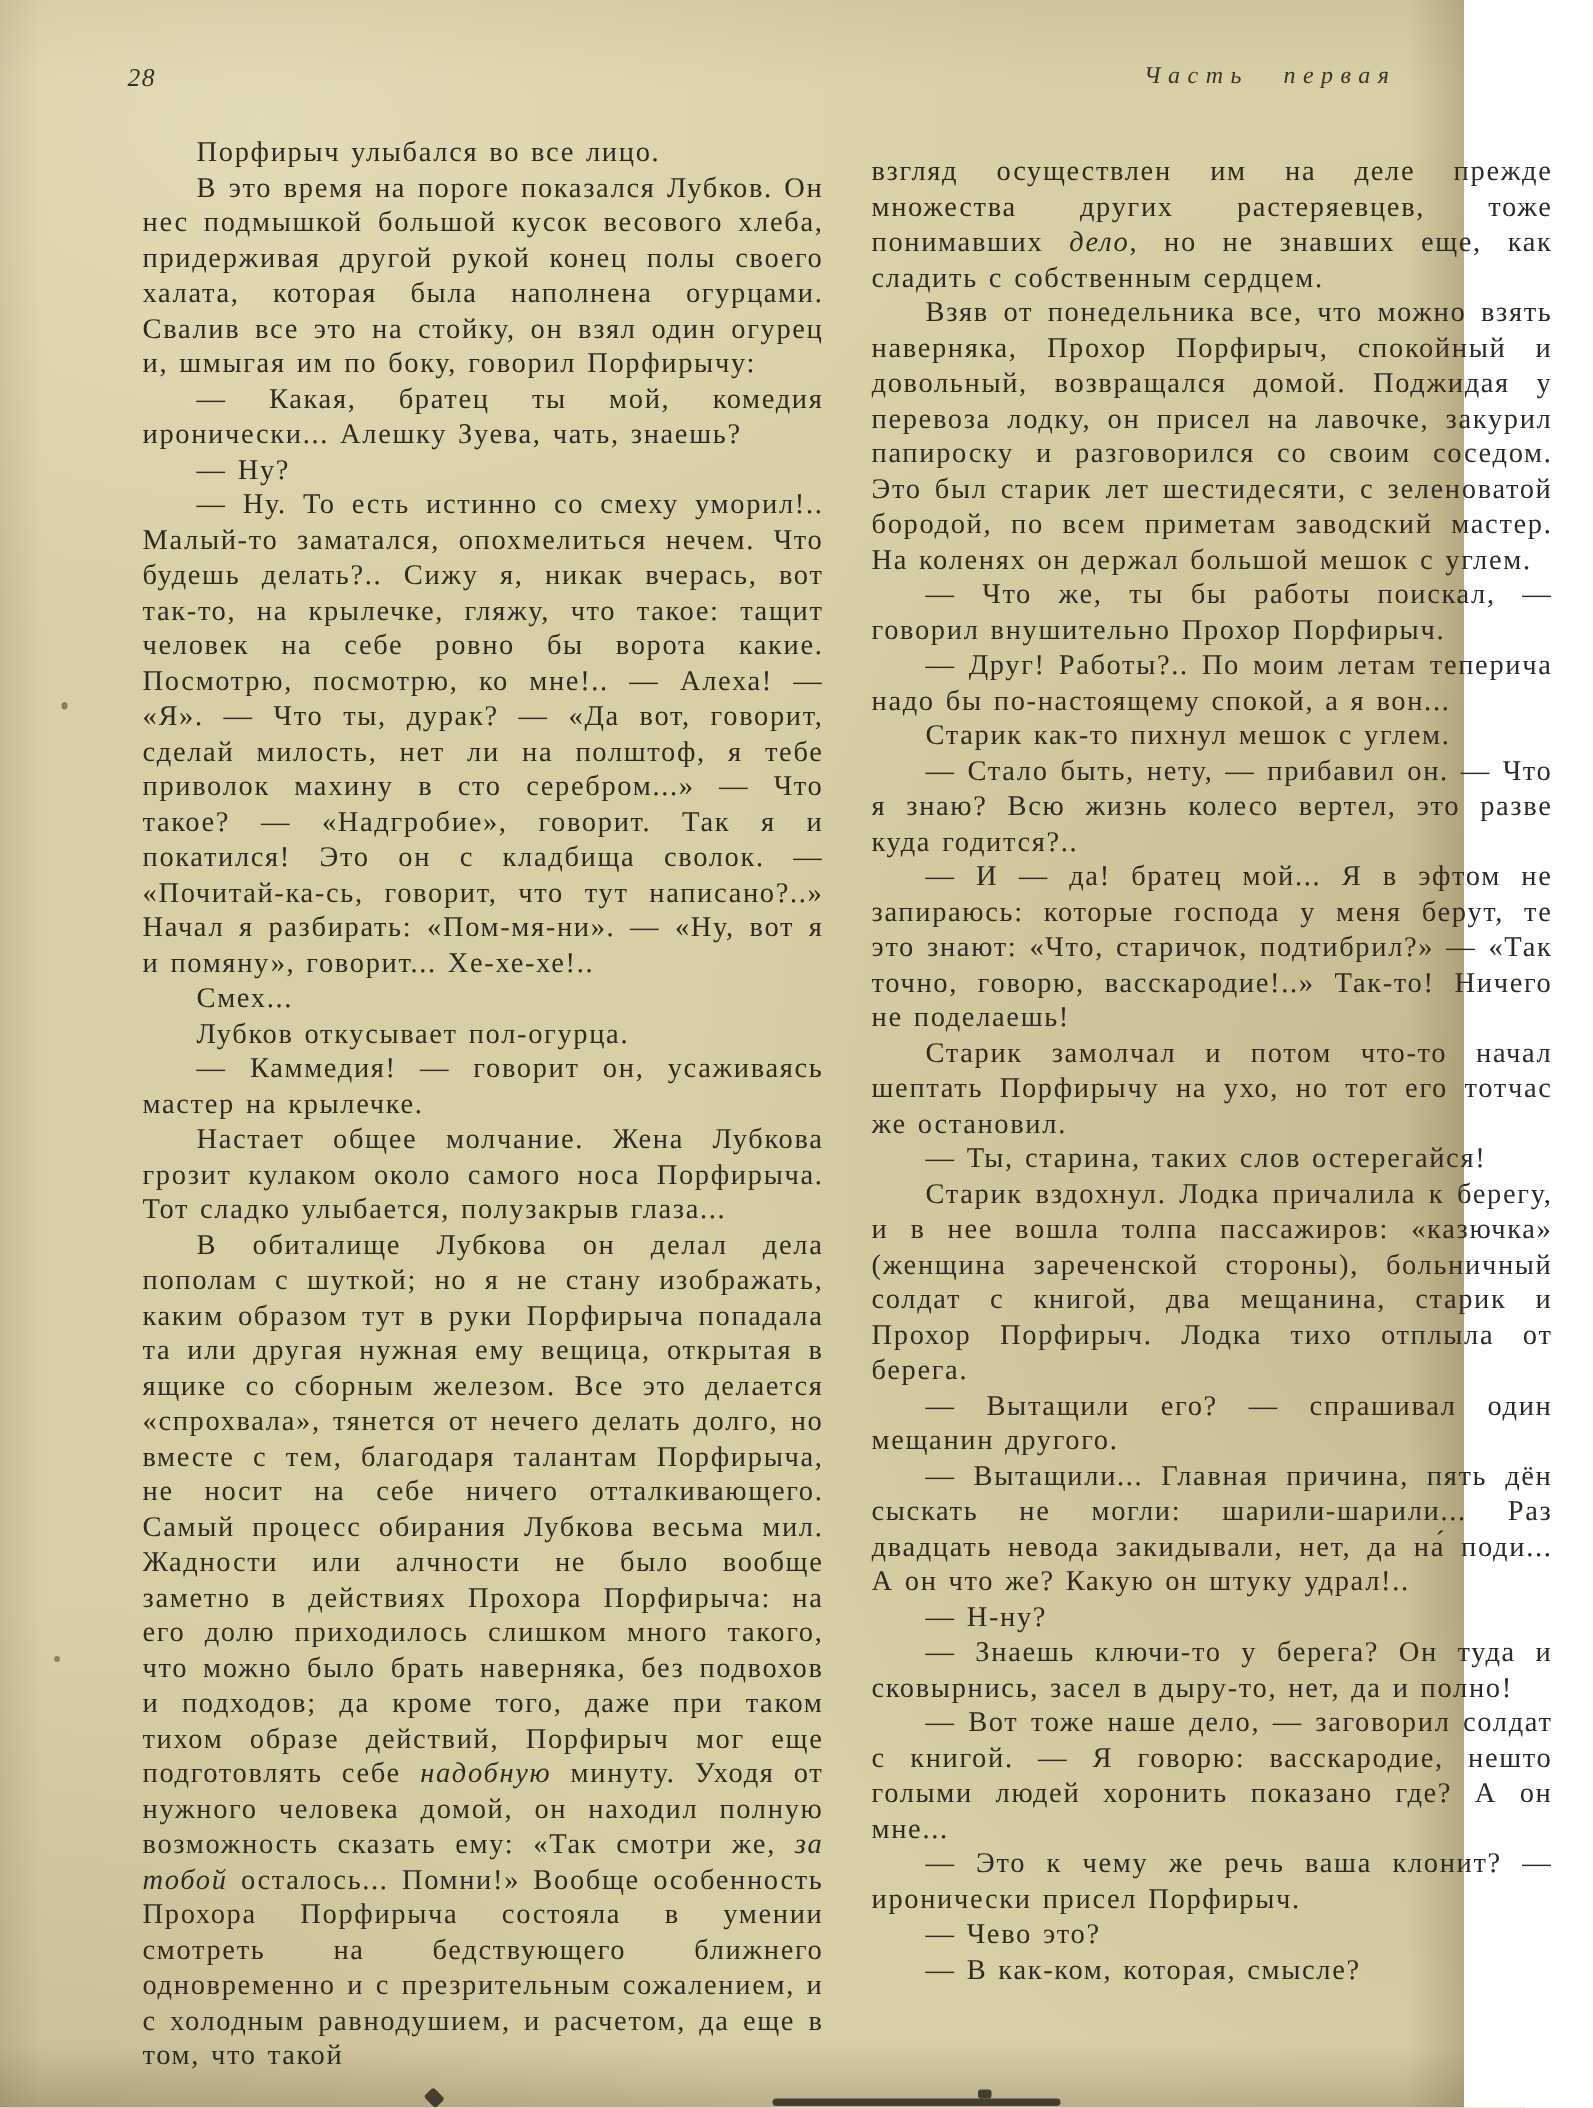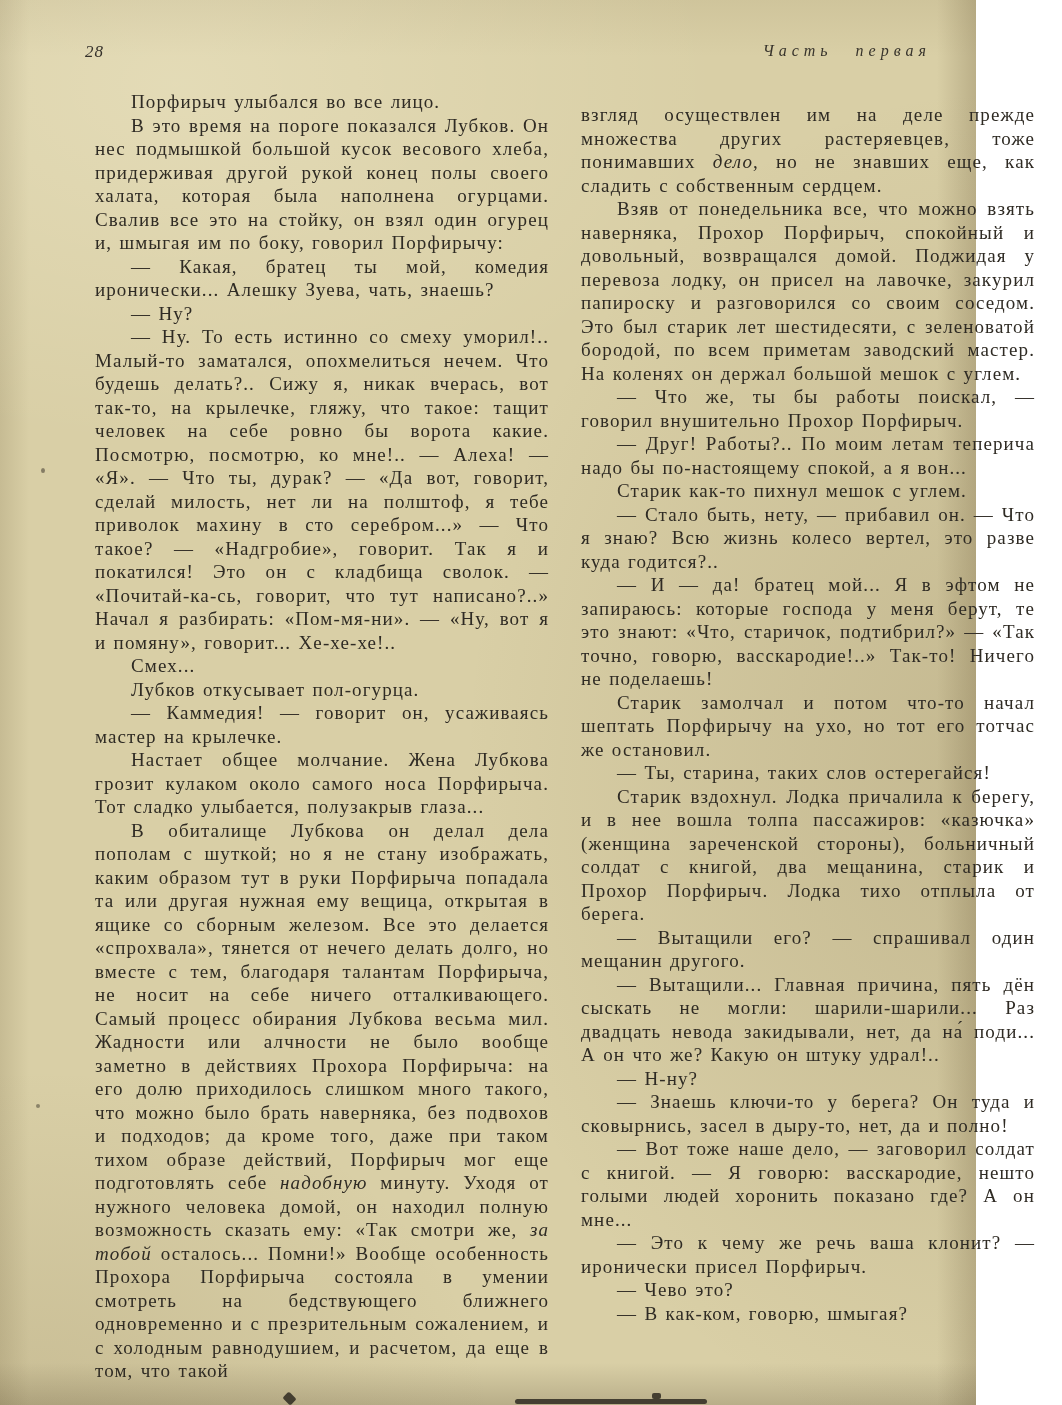--- a/index.html
+++ b/index.html
@@ -87,21 +87,21 @@
         <p>Старик замолчал и потом что-то начал шептать Порфирычу на ухо, но тот его тотчас же остановил.</p>
         <p>— Ты, старина, таких слов остерегайся!</p>
         <p>Старик вздохнул. Лодка причалила к берегу, и в нее вошла толпа пассажиров: «казючка» (женщина зареченской стороны), больничный солдат с книгой, два мещанина, старик и Прохор Порфирыч. Лодка тихо отплыла от берега.</p>
         <p>— Вытащили его? — спрашивал один мещанин другого.</p>
         <p>— Вытащили... Главная причина, пять дён сыскать не могли: шарили-шарили... Раз двадцать невода закидывали, нет, да на́ поди... А он что же? Какую он штуку удрал!..</p>
         <p>— Н-ну?</p>
         <p>— Знаешь ключи-то у берега? Он туда и сковырнись, засел в дыру-то, нет, да и полно!</p>
         <p>— Вот тоже наше дело, — заговорил солдат с книгой. — Я говорю: васскародие, нешто голыми людей хоронить показано где? А он мне...</p>
         <p>— Это к чему же речь ваша клонит? — иронически присел Порфирыч.</p>
         <p>— Чево это?</p>
-        <p>— В как-ком, говорю, шмыгая?</p>
+        <p>— В как-ком, которая, смысле?</p>
       </div>
   </div>
 
   <div class="speck s1"></div>
   <div class="speck s2"></div>
   <div class="speck s3"></div>
   <div class="speck s4"></div>
   <div class="speck s5"></div>
 
 </div>

